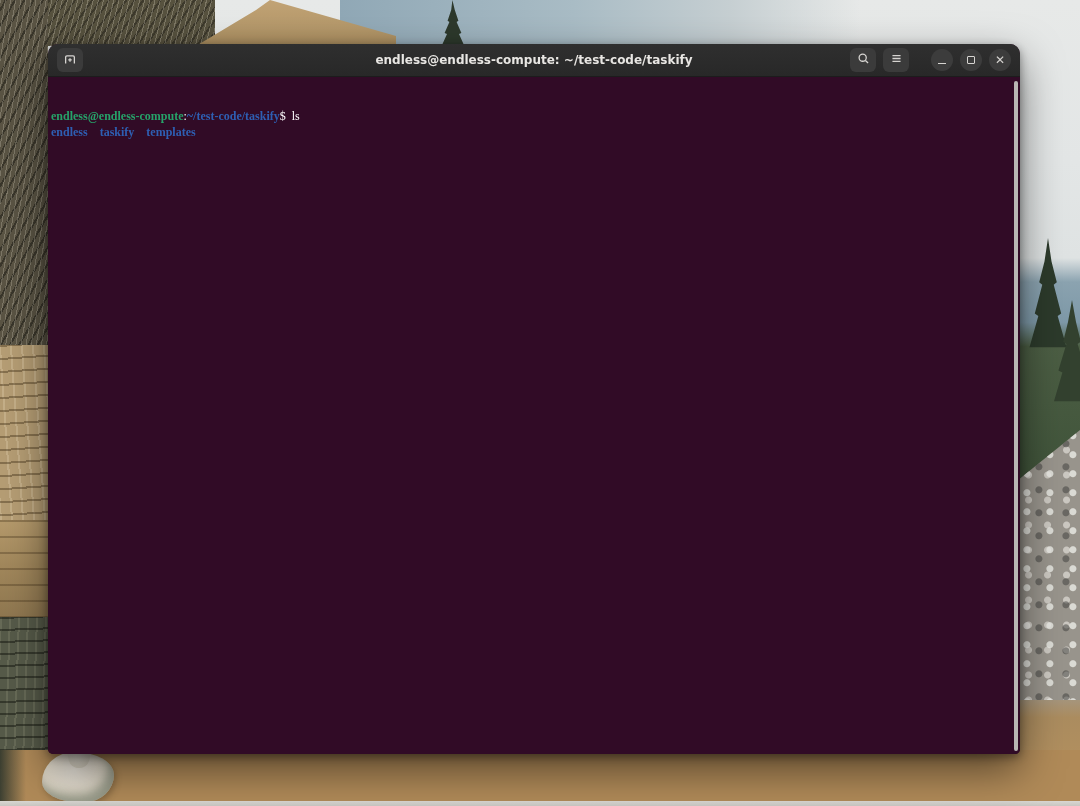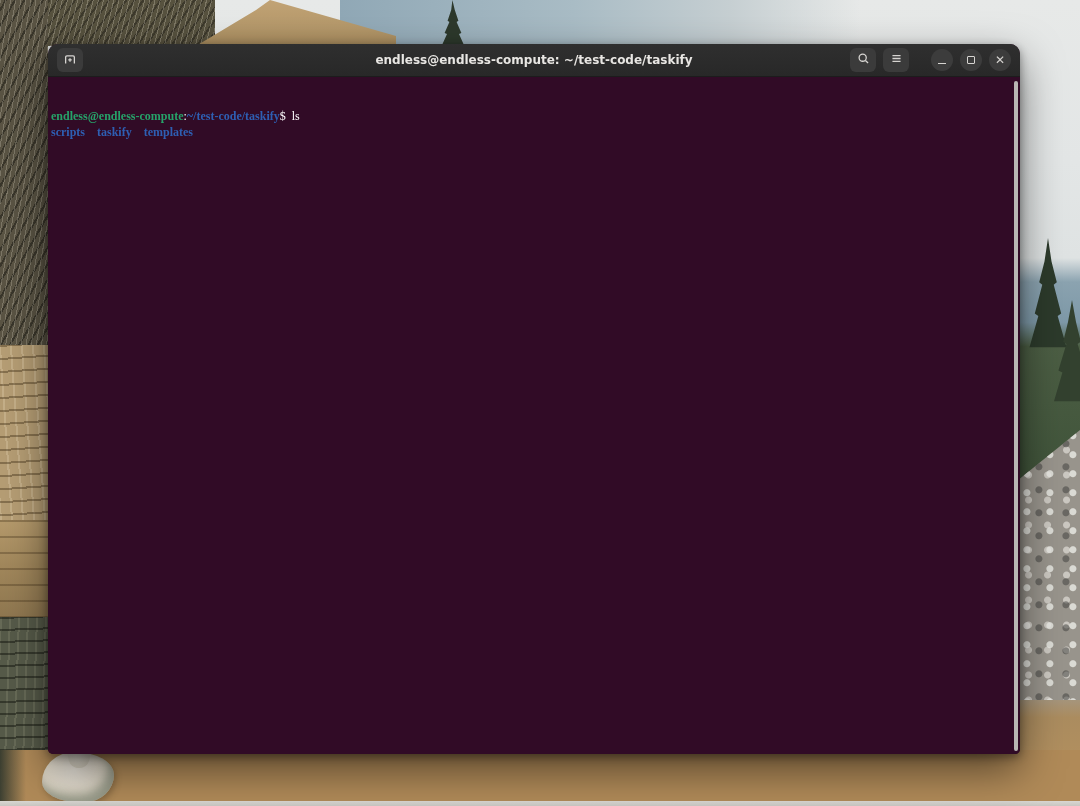--- a/index.html
+++ b/index.html
@@ -238,21 +238,21 @@
       <button class="tb-circle">
         <span class="glyph-close">✕</span>
       </button>
     </div>
   </div>
 
   <div class="term-body">
     <div class="term-line"><span class="p-user">endless@endless-compute</span><span class="p-sep">:</span><span class="p-path">~/test-code/taskify</span><span class="p-sym">$</span><span class="p-cmd">ls</span></div>
 
     <div class="term-line ls-line">
-      <span class="dir-name">scripts</span>
+      <span class="dir-name">endless</span>
       <span class="dir-name">taskify</span>
       <span class="dir-name">templates</span>
     </div>
 
   </div>
 
   <div class="term-scrollbar"></div>
 </div>
 
 </body></html>

